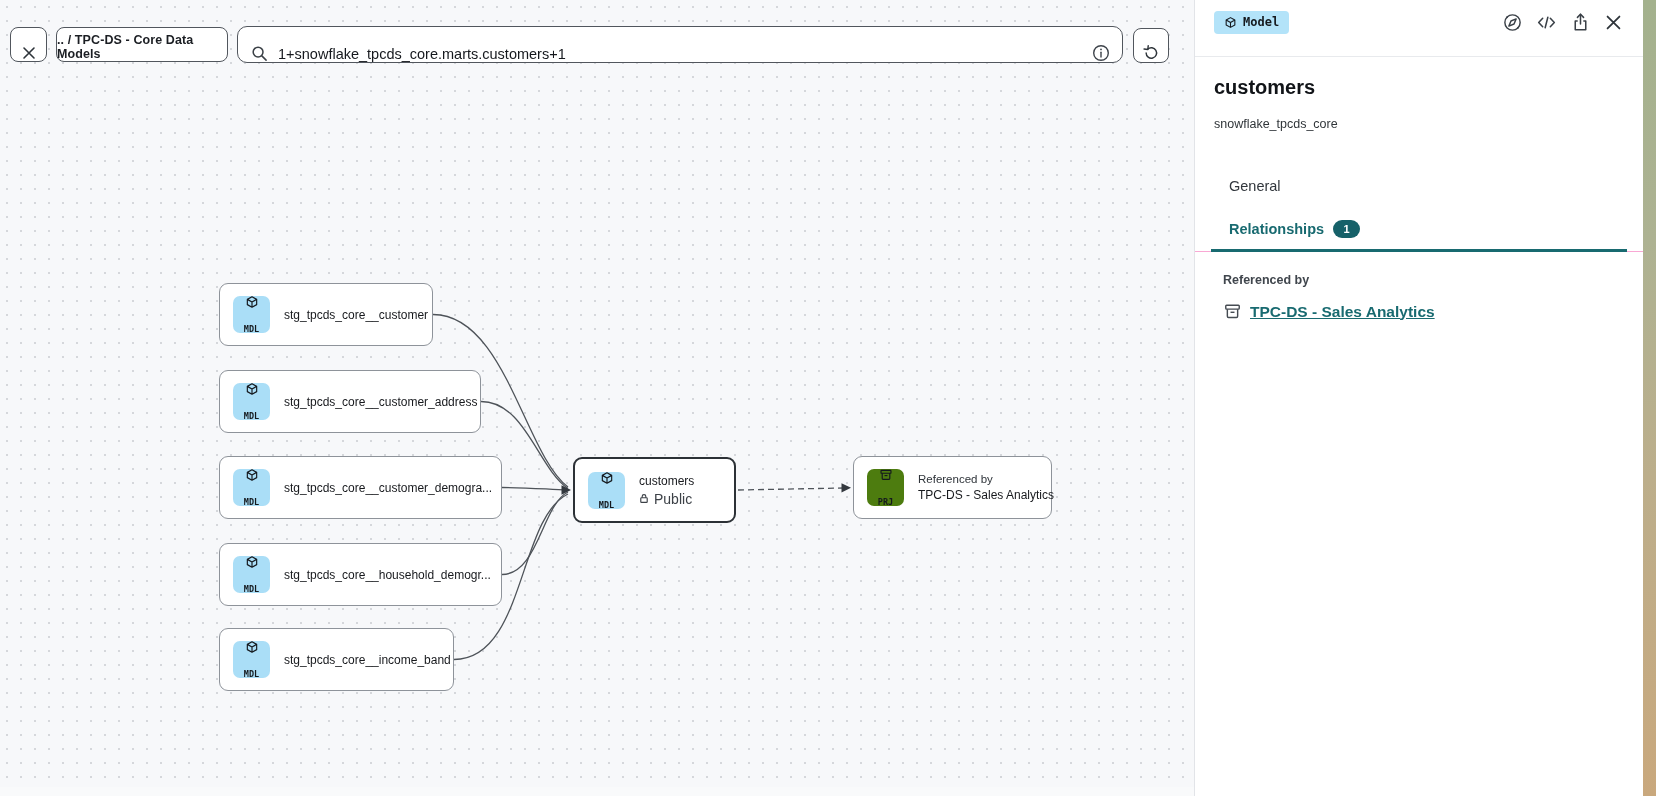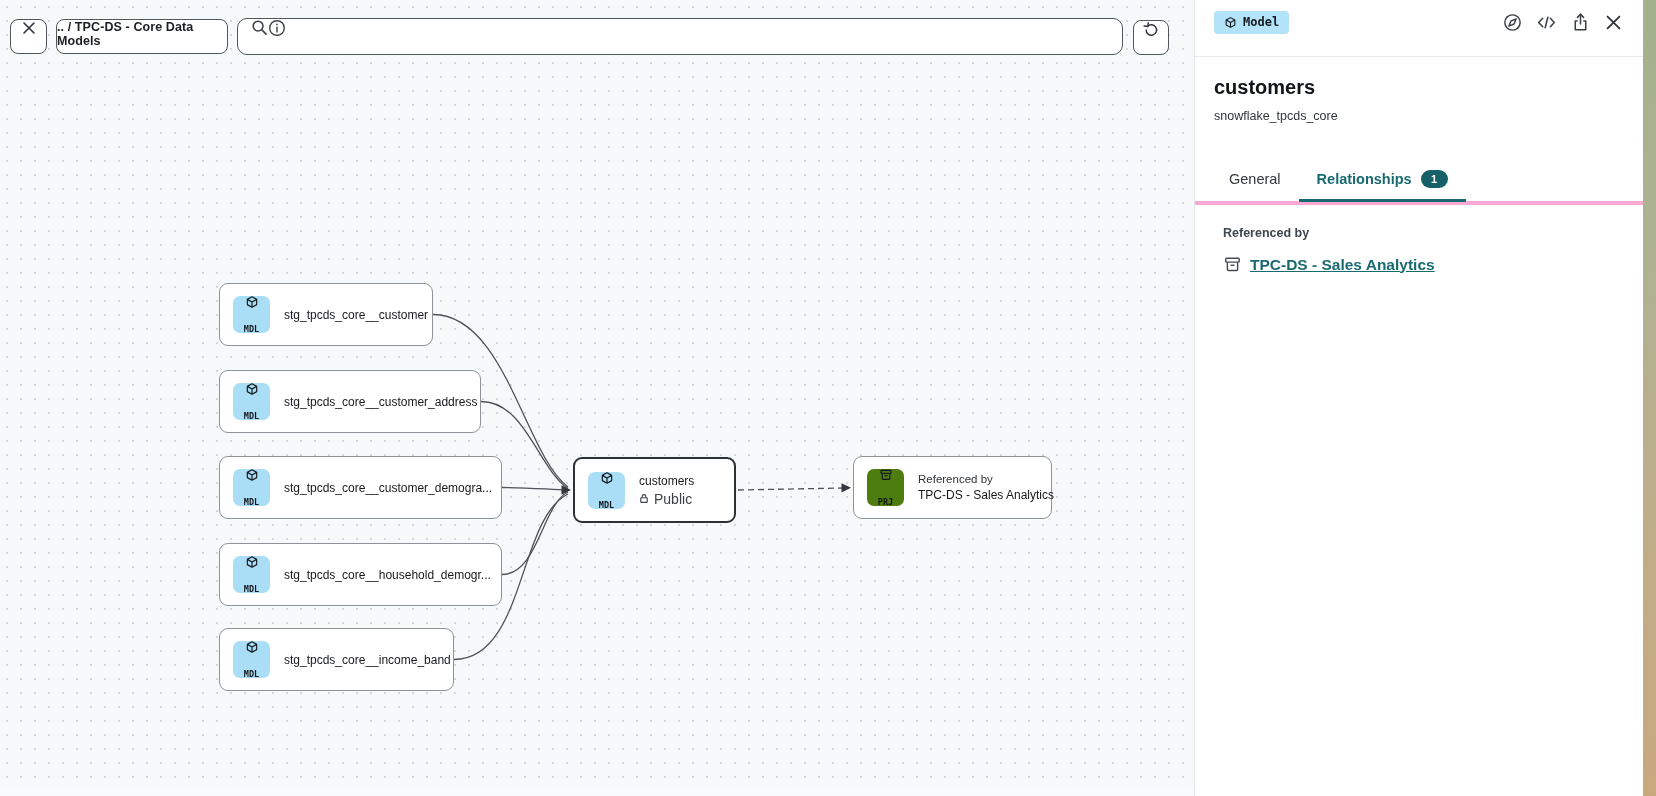--- a/index.html
+++ b/index.html
@@ -12,21 +12,21 @@
     background-color: #f7f8fa;
     background-image: radial-gradient(circle, #d5d7db 1px, rgba(0,0,0,0) 1.2px);
     background-size: 14px 14px;
   }
   .canvas-bottom-strip { position: absolute; left: 0; bottom: 0; width: 1194px; height: 9px; background: #f9fafb; }
   svg.edges { position: absolute; left: 0; top: 0; pointer-events: none; }
 
   
   .tbtn {
     position: absolute; background: #fff; border: 1px solid #51565d; border-radius: 8px;
-    display: flex; align-items: flex-start; justify-content: center; cursor: pointer;
+    display: flex; align-items: flex-end; justify-content: center; cursor: pointer; margin-top: 8px;
   }
   .btn-close   { left: 10px;  top: 19px; width: 37px;  height: 35px; }
   .breadcrumb  { left: 56px;  top: 19px; width: 172px; height: 35px; border-radius: 8px;
                  font-size: 12.5px; font-weight: 700; color: #1b1e23; letter-spacing: .1px; }
   .searchbar   { left: 237px; top: 18px; width: 886px; height: 37px; border-radius: 10px;
                  justify-content: flex-start; padding: 0 12px 0 13px; cursor: text; }
   .searchbar input {
     flex: 1; border: none; outline: none; background: transparent;
     font-family: "Liberation Sans", sans-serif; font-size: 14.5px; color: #15181d; margin-left: 10px;
   }
@@ -62,22 +62,22 @@
   }
   .type-badge {
     display: inline-flex; align-items: center; gap: 6px; height: 23px; padding: 0 10px;
     background: #b3e3f9; border-radius: 4px;
     font-family: "DejaVu Sans Mono", monospace; font-size: 12px; font-weight: 600; color: #15191e;
   }
   .panel-actions { display: flex; align-items: center; gap: 13px; }
   .panel-actions .icon { cursor: pointer; }
   .title-block { padding: 19px 19px 0 19px; }
   .panel-title { font-size: 20px; font-weight: 700; color: #111418; }
-  .panel-subtitle { margin-top: 10px; font-size: 12.5px; color: #303539; }
-  .tabs { margin-top: 34px; padding: 0 16px; display: flex; border-bottom: 4px solid #f9a8d4; }
+  .panel-subtitle { margin-top: 18px; font-size: 12.5px; color: #303539; }
+  .tabs { margin-top: 34px; padding: 0 16px; display: flex; border-bottom: 1px solid #f9a8d4; flex-direction: column; }
   .tab { position: relative; padding: 13px 18px; font-size: 14.5px; color: #32373d; cursor: pointer; display: flex; align-items: center; gap: 9px; }
   .tab.active { color: #186a70; font-weight: 700; }
   .tab.active::after { content: ""; position: absolute; left: 0; right: 0; bottom: -1px; height: 3px; background: #186a70; }
   .tab-badge {
     min-width: 27px; height: 18px; padding: 0 8px; border-radius: 10px; background: #166169;
     color: #fff; font-size: 11px; font-weight: 700; display: flex; align-items: center; justify-content: center;
   }
   .panel-content { padding: 21px 28px 0 28px; }
   .section-label { font-size: 12.5px; font-weight: 700; color: #40464d; }
   .ref-link { margin-top: 15px; display: flex; align-items: center; gap: 8px; cursor: pointer; }
@@ -199,20 +199,21 @@
 
   <div class="tbtn breadcrumb">
     <span>.. / TPC-DS - Core Data Models</span>
   </div>
 
   <div class="tbtn searchbar">
     <svg class="icon" width="17" height="17" viewBox="0 0 18 18" fill="none" stroke="#3a4046" stroke-width="1.6" stroke-linecap="round">
         <circle cx="7.5" cy="7.5" r="5.2"></circle>
         <path d="M11.5 11.5 L16 16"></path>
       </svg>
+    <input type="text" value="1+snowflake_tpcds_core.marts.customers+1" style="">
     <svg class="icon" width="18" height="18" viewBox="0 0 18 18" fill="none" stroke="#3e444b" stroke-width="1.4" stroke-linecap="round">
         <circle cx="9" cy="9" r="7.3"></circle>
         <path d="M9 8.2 V13"></path>
         <circle cx="9" cy="5.4" r="0.9" fill="#3e444b" stroke="none"></circle>
       </svg>
   </div>
 
   <div class="tbtn btn-refresh">
     <svg class="icon" width="18" height="18" viewBox="0 0 20 20" fill="none" stroke="#2e343a" stroke-width="1.6" stroke-linecap="round">
         <path d="M4.6 10 a5.8 5.8 0 1 0 1.7 -4.1"></path>

